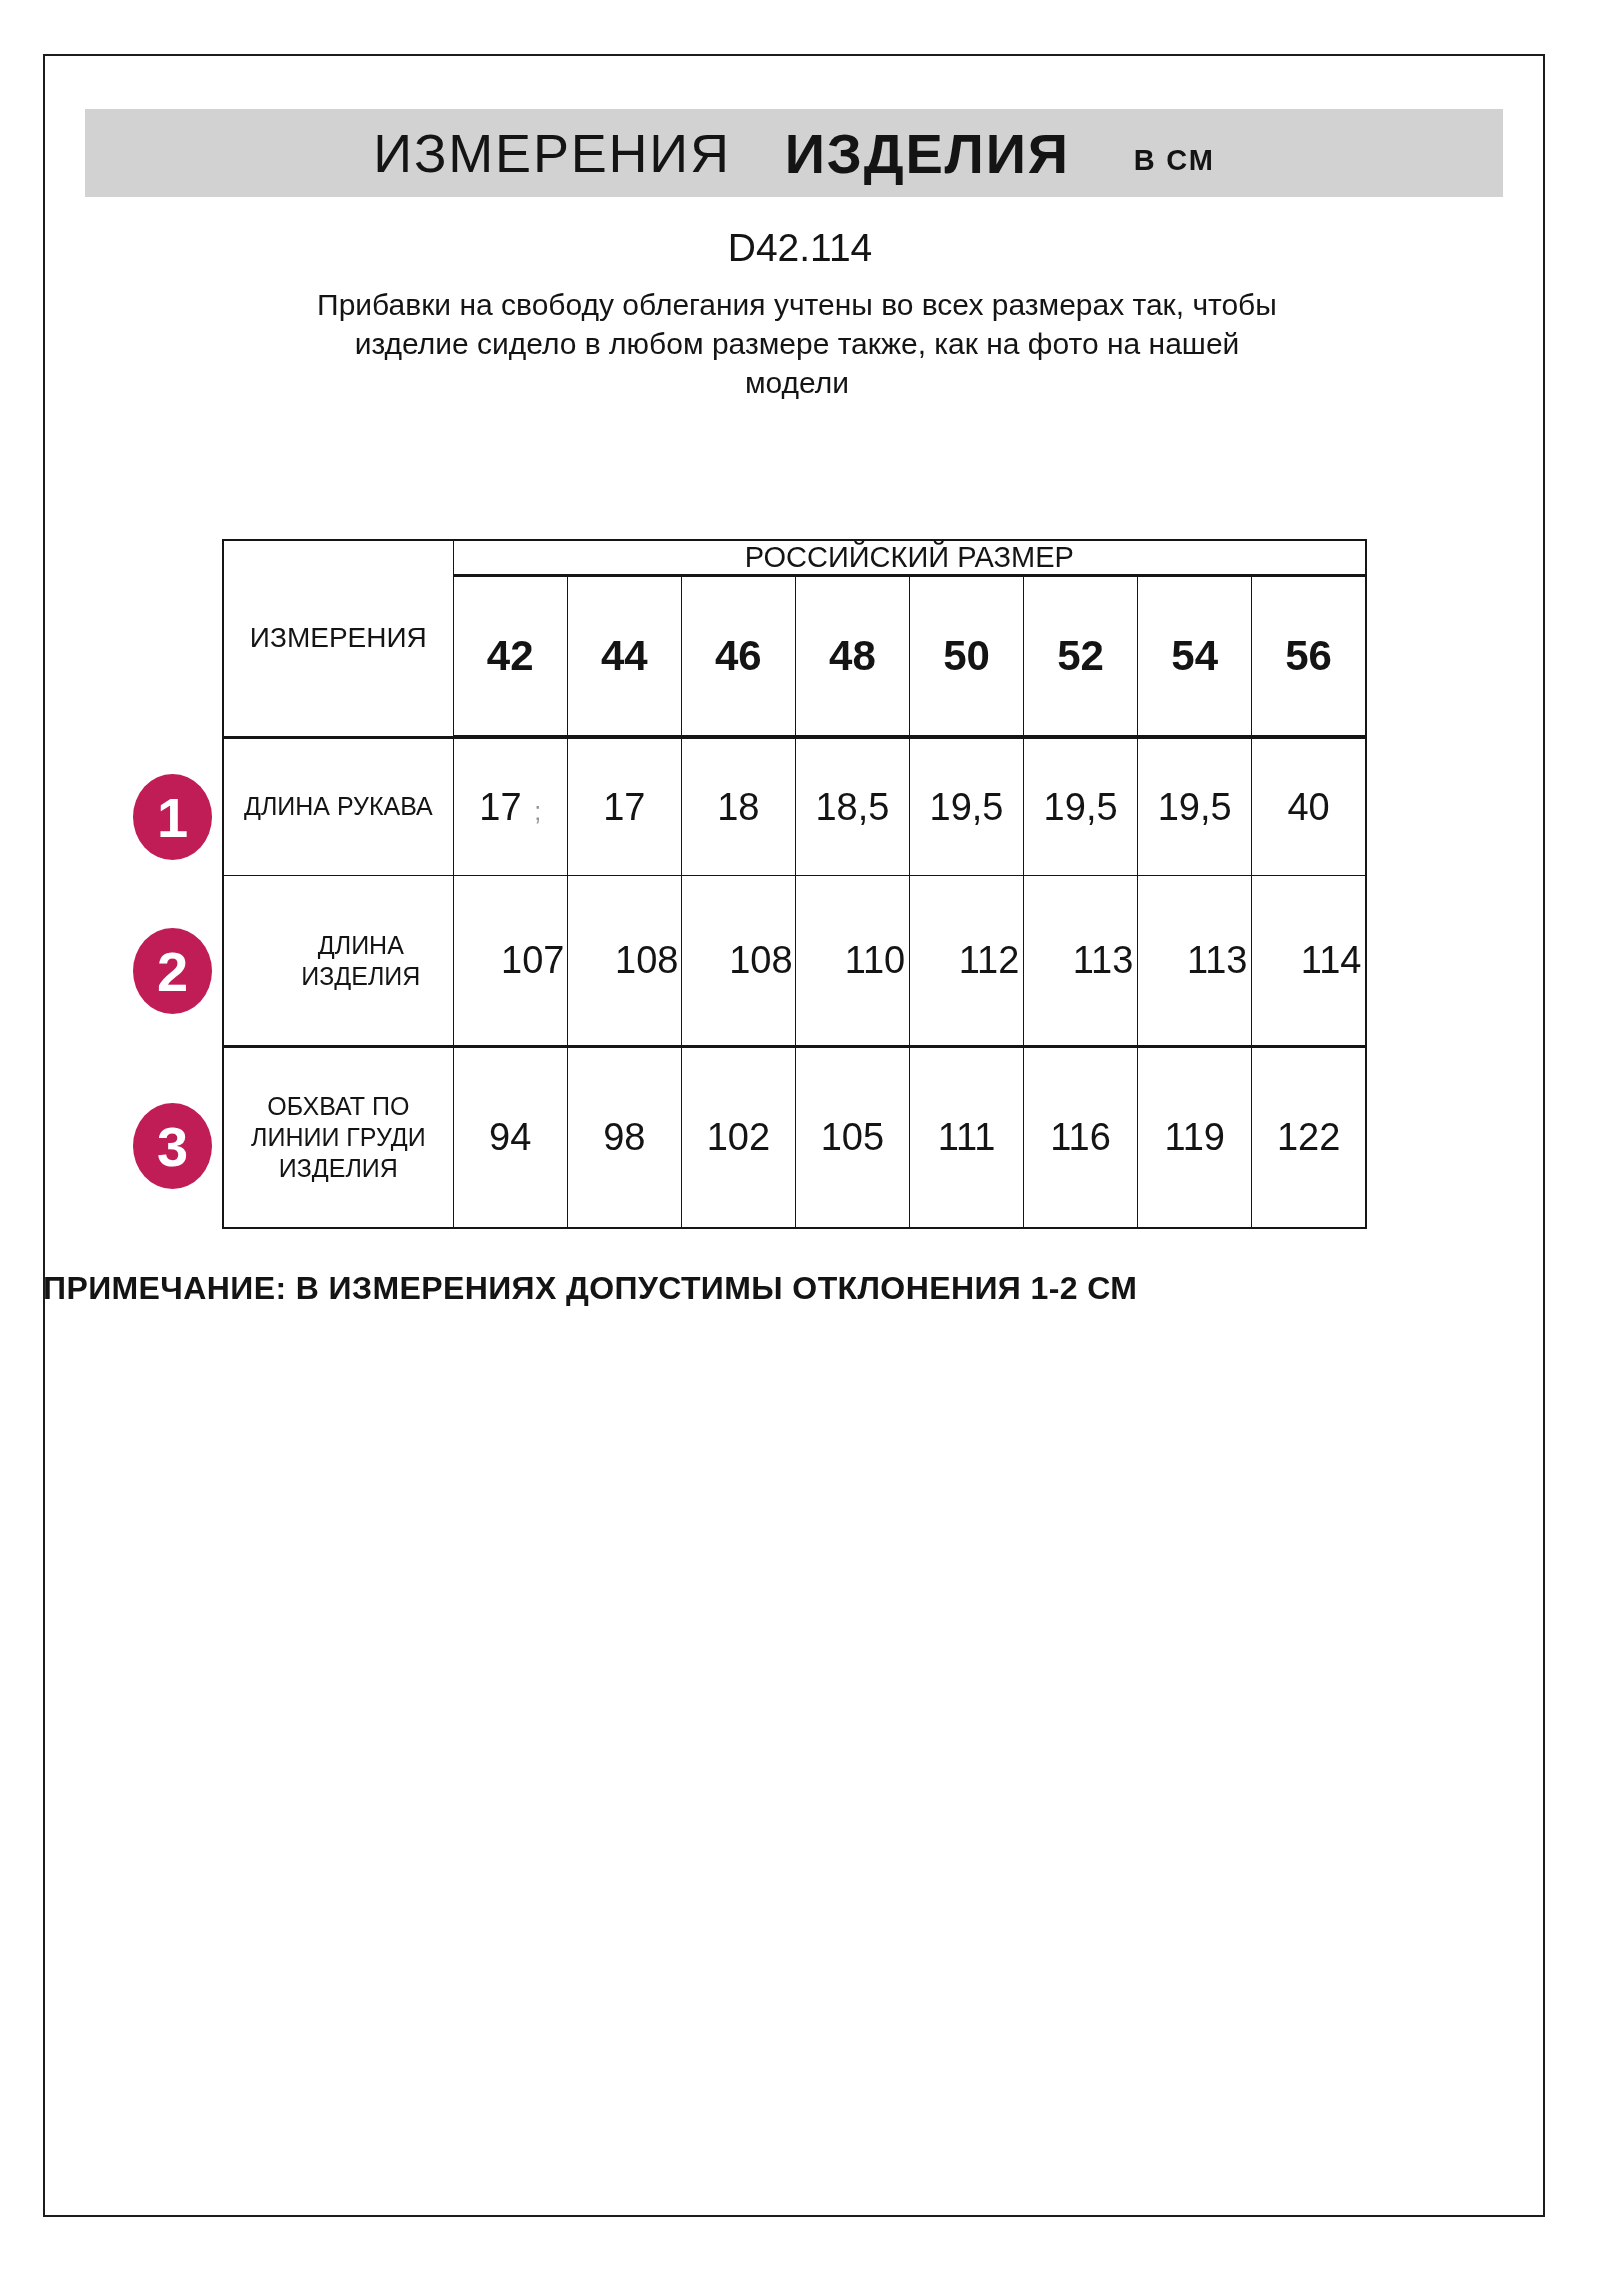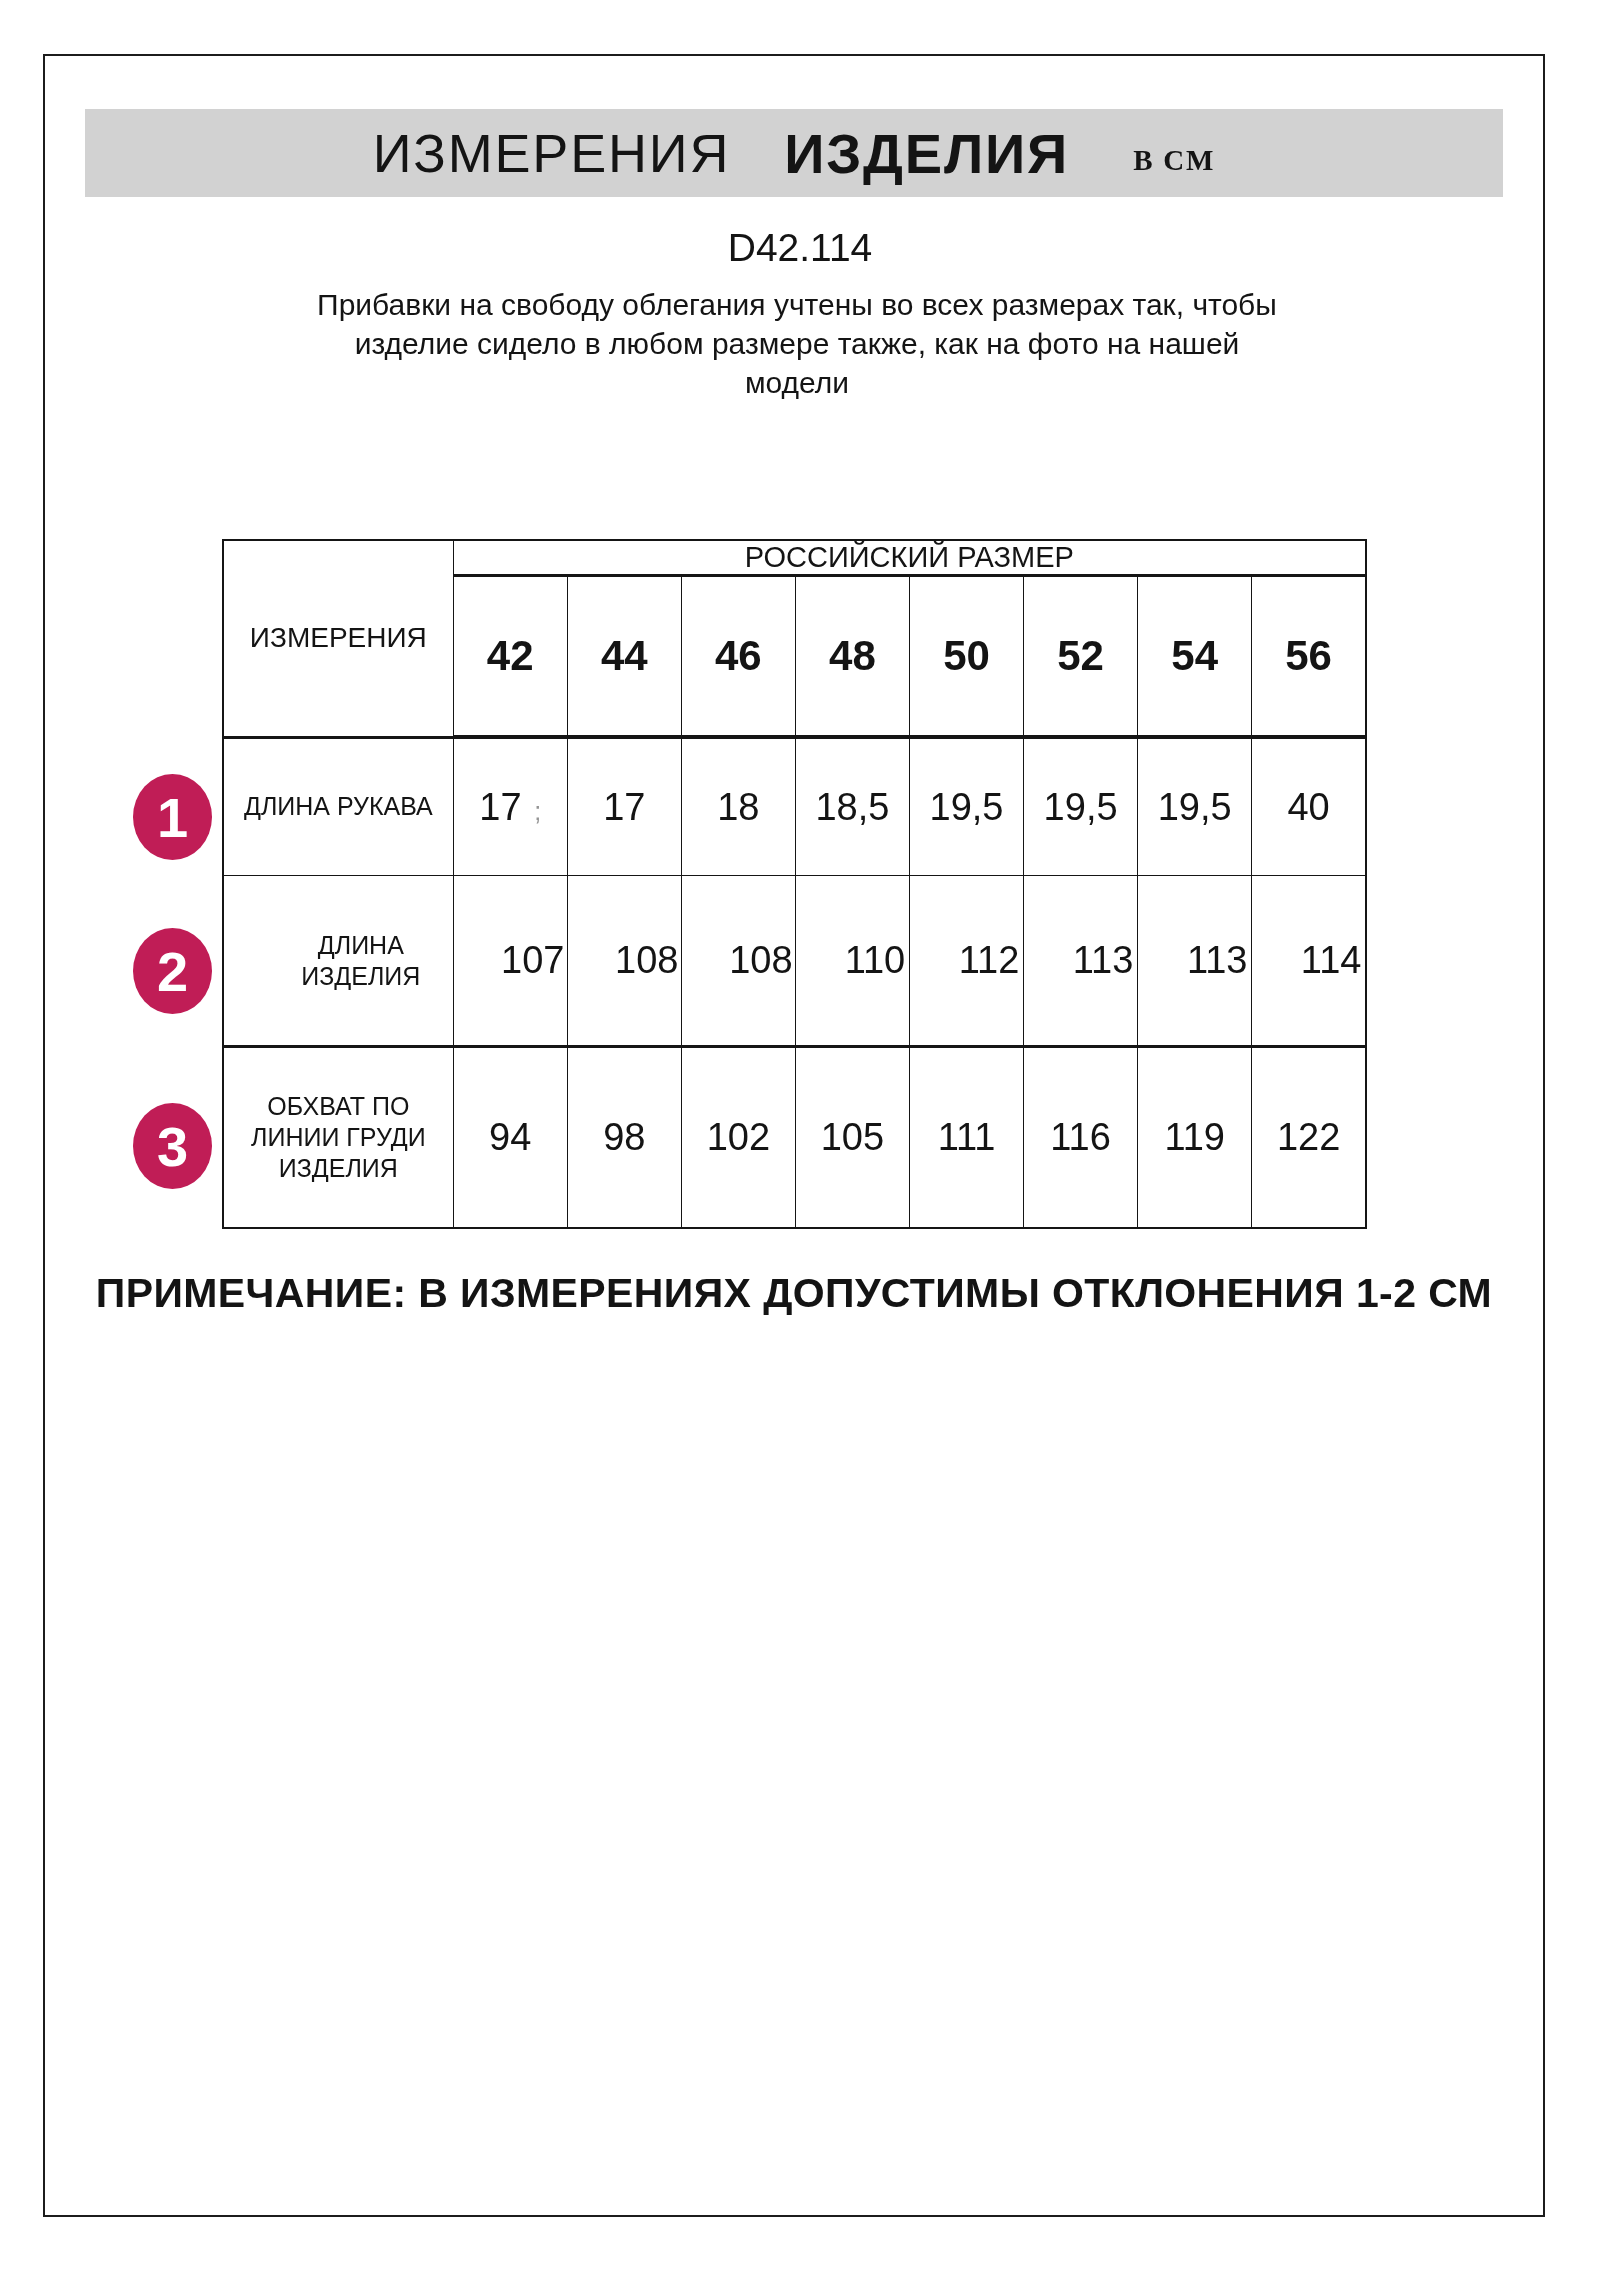--- a/index.html
+++ b/index.html
@@ -10,21 +10,21 @@
   .frame{
     position:absolute;left:43px;top:54px;width:1502px;height:2163px;
     border:2.7px solid #1c1c1c;box-sizing:border-box;background:#ffffff;
   }
   .titlebar{
     position:absolute;left:85px;top:109px;width:1418px;height:88px;
     background:#d2d2d2;display:flex;align-items:center;justify-content:center;
   }
   .title-w1{font-size:54px;font-weight:400;letter-spacing:1.8px;white-space:nowrap;}
   .title-w2{font-size:56px;font-weight:700;letter-spacing:1.8px;margin-left:54px;white-space:nowrap;}
-  .title-unit{font-size:29px;font-weight:700;letter-spacing:1.8px;margin-left:64px;margin-top:15px;white-space:nowrap;font-family:Liberation Serif, serif;}
+  .title-unit{font-size:29px;font-weight:700;letter-spacing:1.8px;margin-left:64px;margin-top:15px;white-space:nowrap;}
   .code{
     position:absolute;left:49px;top:226px;width:1502px;text-align:center;
     font-size:39px;font-weight:400;
   }
   .desc{
     position:absolute;left:215px;top:285px;width:1164px;text-align:center;
     font-size:30px;line-height:39px;font-weight:400;
   }
   table.size-table{
     position:absolute;left:222px;top:539px;width:1145px;height:690px;
@@ -52,22 +52,22 @@
   .artifact{color:#949494;font-size:25px;margin-left:12.5px;}
   .badge{
     position:absolute;left:133px;width:79px;height:86px;border-radius:50%;
     background:#c01d56;color:#ffffff;display:flex;align-items:center;justify-content:center;
     font-size:56px;font-weight:700;
   }
   .badge.b1{top:774px;}
   .badge.b2{top:928px;}
   .badge.b3{top:1103px;}
   .note{
-    position:absolute;left:43px;top:1270px;width:1502px;text-align:center;
-    font-size:41px;font-weight:700;letter-spacing:0.4px;
+    position:absolute;left:43px;top:1270px;width:1502px;text-align:left;
+    font-size:32px;font-weight:700;letter-spacing:0.4px;
   }
 </style>
 </head>
 <body>
 
 <div class="frame"></div>
 
 <div class="titlebar">
   <span class="title-w1">ИЗМЕРЕНИЯ</span>
   <span class="title-w2">ИЗДЕЛИЯ</span>

